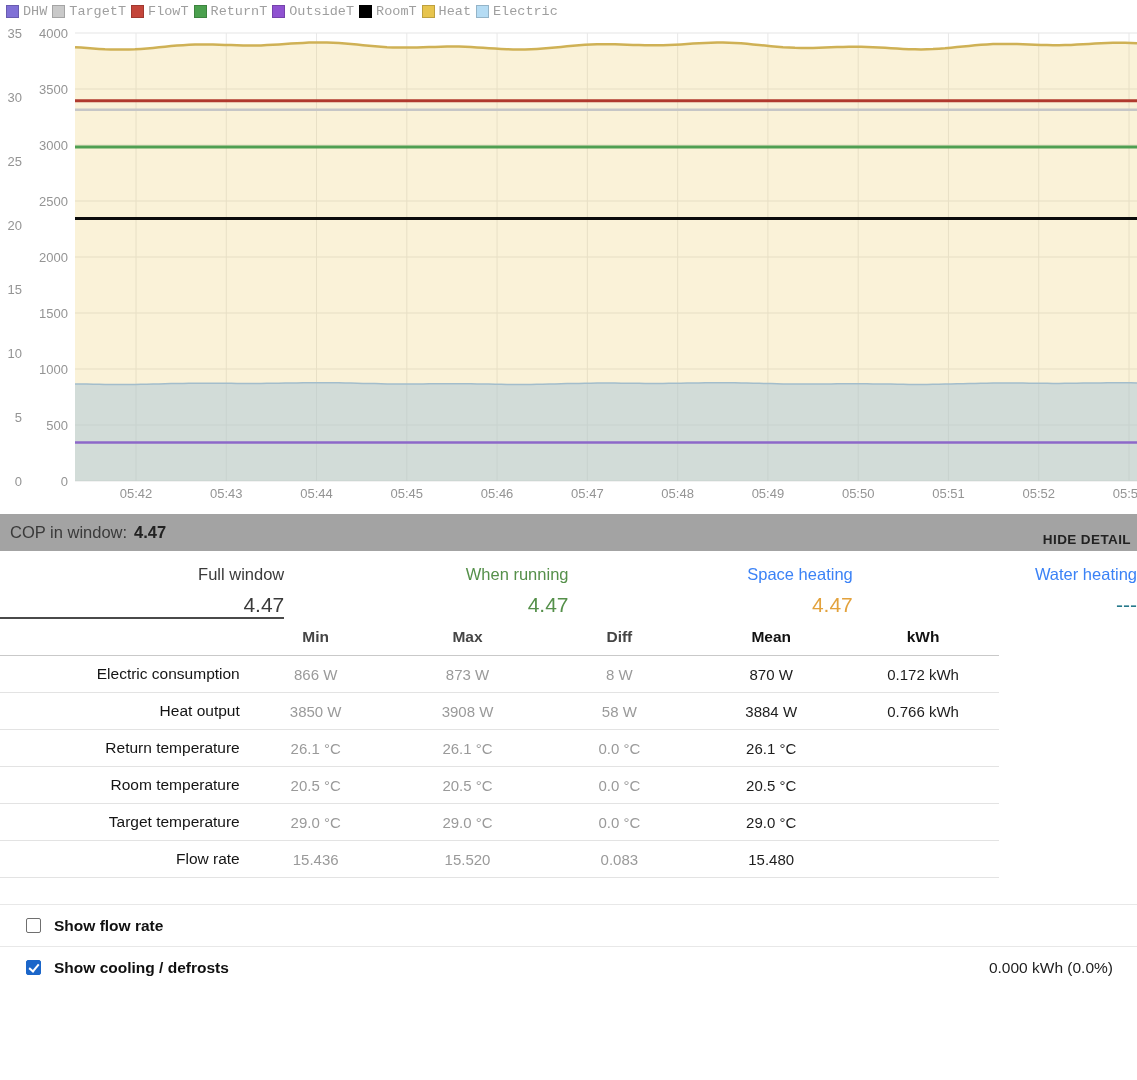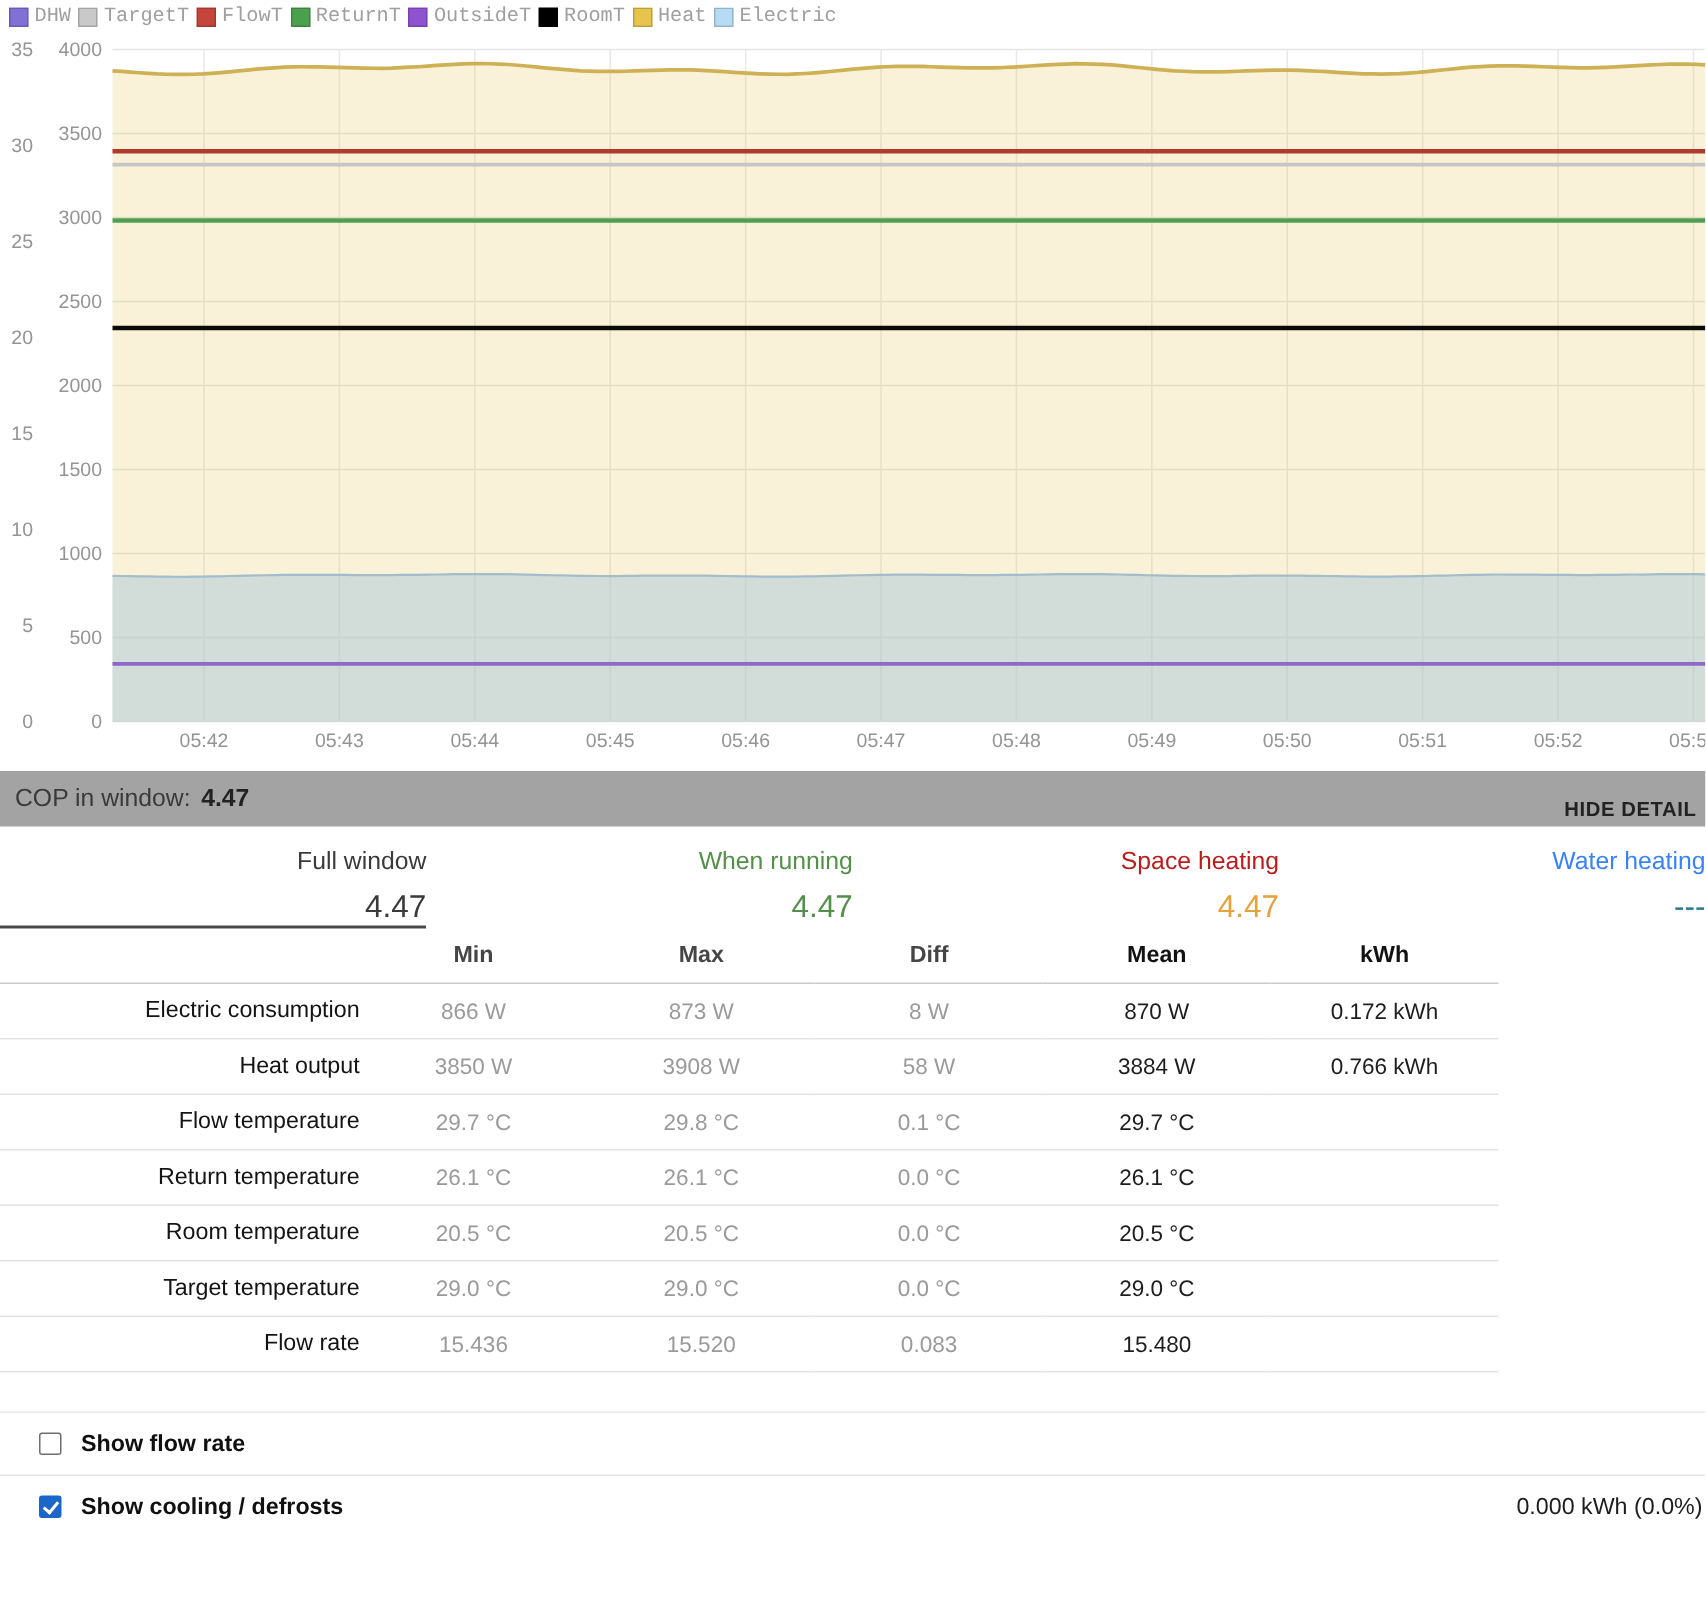--- a/index.html
+++ b/index.html
@@ -51,21 +51,21 @@
   .checkbox{
     width:15px;height:15px;border:1.5px solid #6f6f6f;border-radius:2px;
     box-sizing:border-box;background:#fff;position:relative;flex:0 0 auto;
   }
   .checkbox.checked{background:#1b66c9;border-color:#1b66c9;}
   .checkbox.checked::after{
     content:"";position:absolute;left:4px;top:1px;width:4px;height:8px;
     border:solid #fff;border-width:0 2px 2px 0;transform:rotate(40deg);
   }
   .option-label{margin-left:13px;font-weight:bold;font-size:15.5px;color:#101010;}
-  .option-right{margin-left:auto;margin-right:2px;font-size:15.5px;color:#1d1d1d;}
+  .option-right{margin-left:auto;margin-right:24px;font-size:15.5px;color:#1d1d1d;}
 </style>
 </head>
 <body>
 
 <div class="chart-wrap">
   <div class="legend">
     <span class="legend-item">
       <span class="swatch" style="background-color: rgb(128, 113, 214);"></span>
       <span class="legend-label">DHW</span>
     </span>
@@ -178,21 +178,21 @@
 <div class="tabs">
   <div class="tab active">
     <div class="tab-label" style="color: rgb(58, 58, 58);">Full window</div>
     <div class="tab-value" style="color: rgb(58, 58, 58);">4.47</div>
   </div>
   <div class="tab">
     <div class="tab-label" style="color: rgb(85, 144, 74);">When running</div>
     <div class="tab-value" style="color: rgb(85, 144, 74);">4.47</div>
   </div>
   <div class="tab">
-    <div class="tab-label" style="color: #b91c1c;">Space heating</div>
+    <div class="tab-label" style="color: #3b82f6;">Space heating</div>
     <div class="tab-value" style="color: rgb(227, 162, 60);">4.47</div>
   </div>
   <div class="tab">
     <div class="tab-label" style="color: #3b82f6;">Water heating</div>
     <div class="tab-value" style="color: rgb(39, 121, 139);">---</div>
   </div>
 </div>
 
 <table>
   <colgroup>
@@ -224,28 +224,20 @@
     </tr>
     <tr>
       <td class="c-lbl">Heat output</td>
       <td class="c-gray">3850 W</td>
       <td class="c-gray">3908 W</td>
       <td class="c-gray">58 W</td>
       <td class="c-dark">3884 W</td>
       <td class="c-dark">0.766 kWh</td>
     </tr>
     <tr>
-      <td class="c-lbl">Flow temperature</td>
-      <td class="c-gray">29.7 °C</td>
-      <td class="c-gray">29.8 °C</td>
-      <td class="c-gray">0.1 °C</td>
-      <td class="c-dark">29.7 °C</td>
-      <td class="c-dark"></td>
-    </tr>
-    <tr>
       <td class="c-lbl">Return temperature</td>
       <td class="c-gray">26.1 °C</td>
       <td class="c-gray">26.1 °C</td>
       <td class="c-gray">0.0 °C</td>
       <td class="c-dark">26.1 °C</td>
       <td class="c-dark"></td>
     </tr>
     <tr>
       <td class="c-lbl">Room temperature</td>
       <td class="c-gray">20.5 °C</td>

